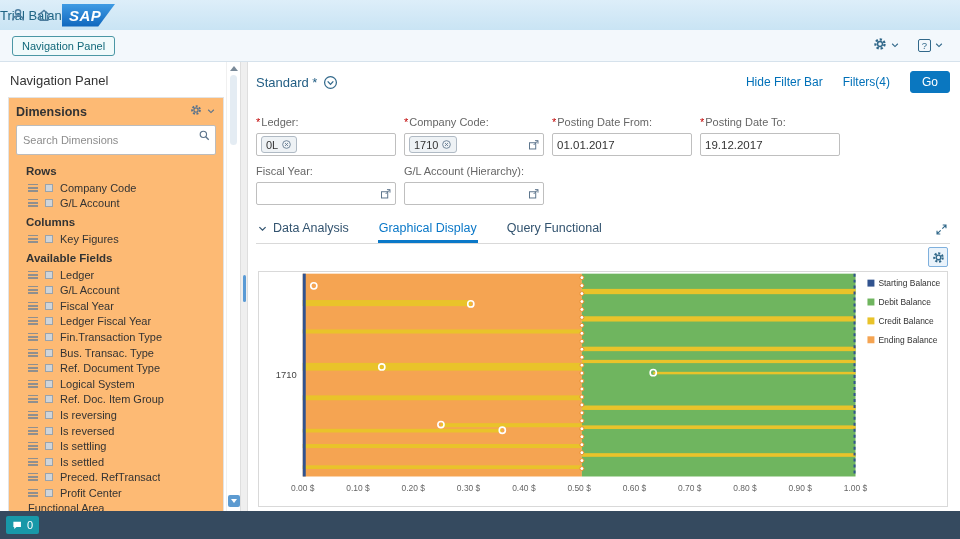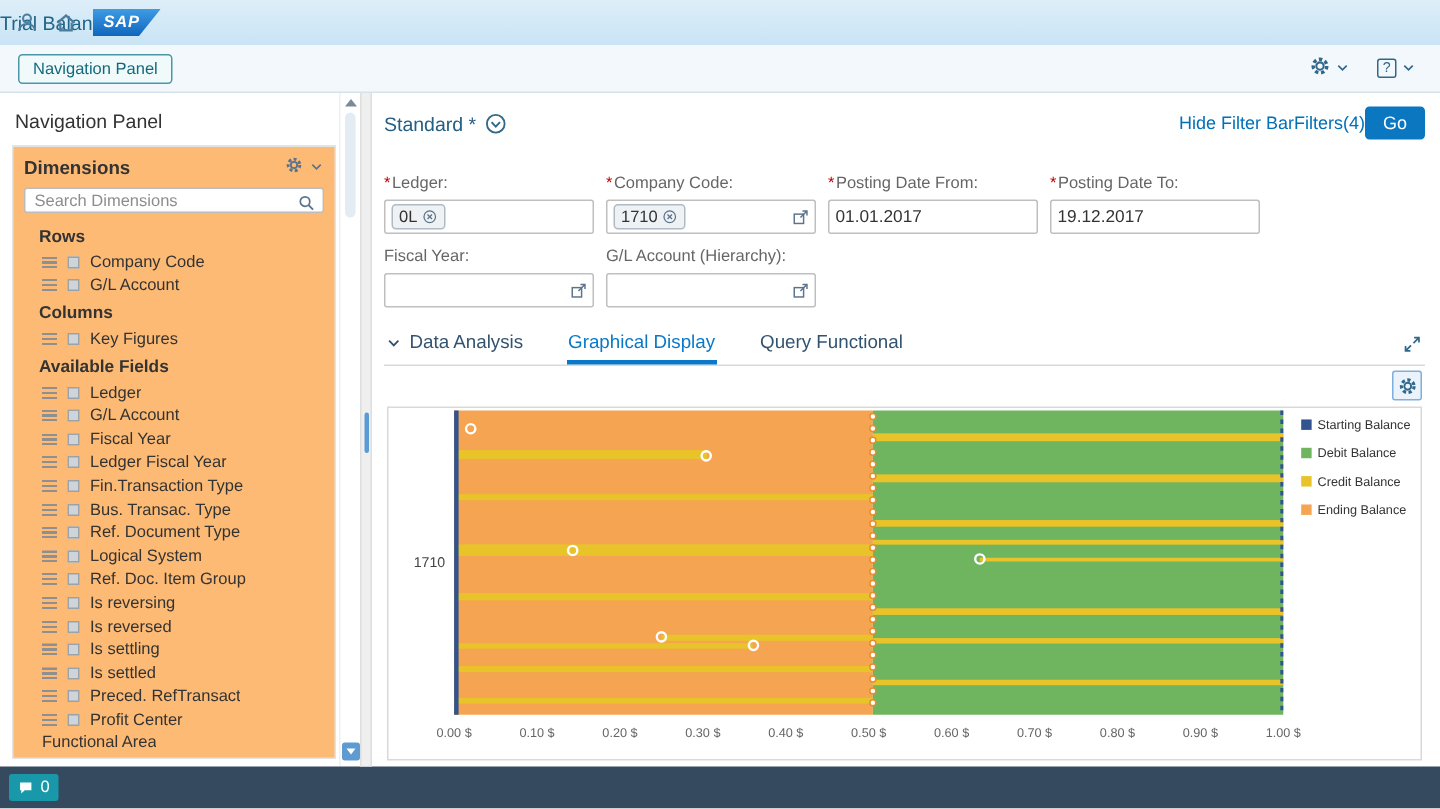--- a/index.html
+++ b/index.html
@@ -4,42 +4,42 @@
 <style>
   *{box-sizing:border-box;margin:0;padding:0}
   html,body{width:960px;height:539px;overflow:hidden}
   body{font-family:"Liberation Sans",sans-serif;font-size:12px;color:#333;background:#fff}
   .app{width:960px;height:539px;display:flex;flex-direction:column}
 
   
   .shellbar{height:30px;background:linear-gradient(180deg,#ddeef9,#c9e4f4);display:flex;align-items:center;padding:0 10px;position:relative;flex:0 0 30px}
   .shell-left{display:flex;align-items:center;gap:10px;z-index:2}
   .sicon{color:#4d7c9e;display:flex;align-items:center;cursor:pointer}
-  .sap-logo{display:inline-block;background:linear-gradient(180deg,#3f9be4,#0f66bd);color:#fff;font-weight:bold;font-style:italic;font-size:11px;padding:3px 14px 3px 7px;clip-path:polygon(0 0,100% 0,68% 100%,0 100%);letter-spacing:.5px}
+  .sap-logo{display:inline-block;background:linear-gradient(180deg,#3f9be4,#0f66bd);color:#fff;font-weight:bold;font-style:italic;font-size:15px;padding:3px 14px 3px 7px;clip-path:polygon(0 0,100% 0,68% 100%,0 100%);letter-spacing:.5px}
   .shell-title{position:absolute;left:0;right:4px;text-align:left;color:#1f6585;font-size:13px}
 
   
   .toolbar{height:32px;background:#f3f8fc;border-bottom:1px solid #d6e2ec;display:flex;align-items:center;padding:0 12px;flex:0 0 32px}
   .navpanel-btn{font-family:inherit;font-size:11px;padding:3px 9px;border-radius:3px;color:#12697a;border:1px solid #4b97a5;background:#f0fafb;cursor:pointer}
   .toolbar-right{margin-left:auto;display:flex;align-items:center;gap:10px;color:#31688a}
   .tb-btn{display:flex;align-items:center;gap:3px;cursor:pointer;padding:2px 4px}
   .help-box{width:13px;height:13px;border:1.3px solid currentColor;border-radius:2px;font-size:9.5px;display:flex;align-items:center;justify-content:center}
 
   
   .bodyrow{flex:1 1 auto;display:flex;min-height:0;background:#fff}
 
   
   .sidebar{width:226px;flex:0 0 226px;background:#fff;padding:8px 0 0 8px;overflow:hidden}
   .sb-title{font-size:13px;color:#333;padding:3px 0 9px 2px}
   .dim-panel{border:1px solid #e3e3e3;background:#fdba74;padding:6px 7px 2px 7px;margin-right:2px}
   .dim-head{display:flex;align-items:center;margin-bottom:6px}
   .dim-title{font-weight:bold;font-size:12.5px}
   .dim-head-icons{margin-left:auto;display:flex;align-items:center;gap:4px;color:#5b738b;cursor:pointer}
   .search-row{position:relative;margin-bottom:5px}
-  .search-row input{width:100%;height:17px;font-family:inherit;font-size:11px;padding:2px 22px 2px 6px;border:1px solid #bcbcbc;border-radius:2px;color:#555;background:#fff}
+  .search-row input{width:100%;height:30px;font-family:inherit;font-size:11px;padding:2px 22px 2px 6px;border:1px solid #bcbcbc;border-radius:2px;color:#555;background:#fff}
   .search-row input::placeholder{color:#8d8d8d}
   .search-ic{position:absolute;right:5px;top:4px;color:#5b738b;cursor:pointer}
   .dim-sec-head{font-weight:bold;font-size:11.5px;padding:5px 0 3px 10px;color:#333}
   .dim-item{display:flex;align-items:center;gap:7px;padding-left:12px;font-size:11px;color:#333;height:15.6px;cursor:pointer}
   .grip-icon{width:10px;height:8px;background:repeating-linear-gradient(to bottom,#8f8f8f 0 1.5px,transparent 1.5px 3.2px);flex:0 0 10px}
   .square-icon{width:8px;height:8px;background:#cfd4d9;border:1px solid #9aa3ab;flex:0 0 8px}
   .dim-label{white-space:nowrap;overflow:hidden;text-overflow:ellipsis}
 
   
   .sb-rail{width:14px;flex:0 0 14px;background:#fff;display:flex;flex-direction:column;align-items:center;padding:4px 0;border-left:1px solid #f0f0f0}
@@ -50,21 +50,21 @@
   .tri-down-w{width:0;height:0;border-left:3.5px solid transparent;border-right:3.5px solid transparent;border-top:4.5px solid #fff}
 
   
   .splitter{width:8px;flex:0 0 8px;background:#efefef;border-left:1px solid #dedede;border-right:1px solid #dedede;position:relative}
   .splitter-handle{position:absolute;top:213px;left:1.5px;width:3px;height:27px;background:#5b9bd5;border-radius:2px;cursor:col-resize}
 
   
   .main{flex:1 1 auto;min-width:0;padding:6px 10px 0 8px;display:flex;flex-direction:column}
   .variant-row{display:flex;align-items:center;height:28px;flex:0 0 28px}
   .variant{display:flex;gap:6px;align-items:center;color:#235e84;font-size:13px;cursor:pointer}
-  .vr-right{margin-left:auto;display:flex;align-items:center;gap:0}
+  .vr-right{margin-left:auto;display:flex;align-items:center;gap:20px}
   .link{color:#0070b8;font-size:12px;cursor:pointer;text-decoration:none}
   .go-btn{font-family:inherit;background:#0a77c0;color:#fff;border:1px solid #0a77c0;border-radius:3px;font-size:12px;padding:2px 11px;height:22px;cursor:pointer}
 
   .filters{display:flex;flex-wrap:wrap;width:620px;margin-top:20px;flex:0 0 auto}
   .ffield{width:140px;margin:0 8px 9px 0}
   .flabel{font-size:11px;color:#666;height:14px;margin-bottom:3px;white-space:nowrap}
   .req{color:#c00000;margin-right:1px}
   .finput{height:23px;border:1px solid #bfbfbf;border-radius:2px;background:#fff;display:flex;align-items:center;padding:0 18px 0 4px;position:relative;cursor:text}
   .token{background:#eef2f5;border:1px solid #b0bac4;border-radius:3px;padding:0 4px;font-size:11px;display:flex;gap:3px;align-items:center;color:#333;height:17px}
   .token-x{display:flex;align-items:center;color:#5b738b;cursor:pointer}

